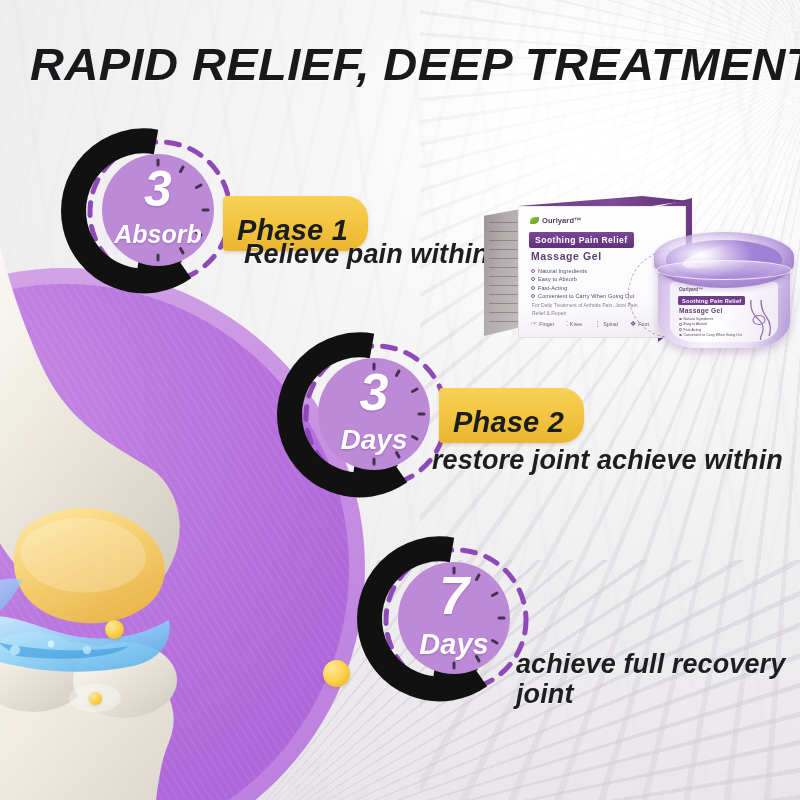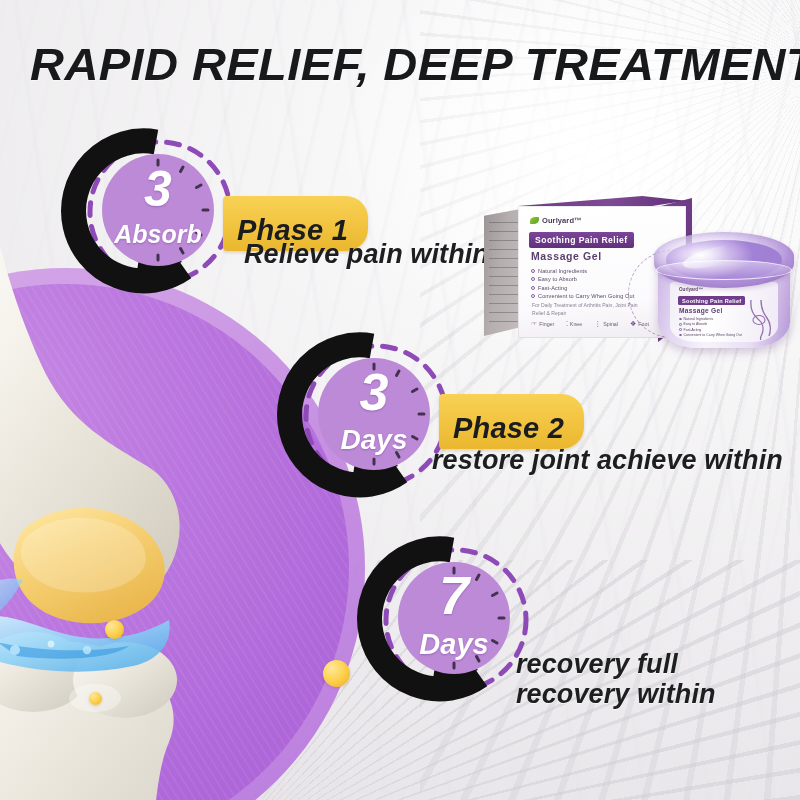--- a/index.html
+++ b/index.html
@@ -425,21 +425,21 @@
           <line x1="128" y1="74" x2="123" y2="74"></line>
           <line x1="121" y1="99" x2="116.5" y2="96.5"></line>
           <line x1="103" y1="117" x2="100.5" y2="112.5"></line>
           <line x1="78" y1="124" x2="78" y2="119"></line>
         </g>
       </svg>
       <div class="clock-num" style="top:26px; font-size:52px;">3</div>
       <div class="clock-unit" style="top:86px; font-size:28px;">Days</div>
     </div>
 
-    <div class="banner" style="left:143px; top:54px;">
+    <div class="banner" style="left:143px; top:48px;">
       <span>Phase 2</span>
     </div>
     <div class="sub" style="left:136px; top:106px;">restore joint achieve within</div>
   </div>
 
   <div class="phase" style="left:376px; top:544px; width:424px; height:200px;">
 
     <div class="clock" style="width:156px;height:156px;">
       <svg width="156" height="156" viewBox="0 0 156 156">
         <circle cx="80" cy="76" r="70" fill="none" stroke="#8E4BB8" stroke-width="5" stroke-dasharray="13 11" stroke-linecap="round"></circle>
@@ -453,21 +453,21 @@
           <line x1="128" y1="74" x2="123" y2="74"></line>
           <line x1="121" y1="99" x2="116.5" y2="96.5"></line>
           <line x1="103" y1="117" x2="100.5" y2="112.5"></line>
           <line x1="78" y1="124" x2="78" y2="119"></line>
         </g>
       </svg>
       <div class="clock-num" style="top:24px; font-size:54px;">7</div>
       <div class="clock-unit" style="top:86px; font-size:29px;">Days</div>
     </div>
 
-    <div class="sub" style="left:140px; top:106px; width:280px;">recovery full recovery within</div>
+    <div class="sub" style="left:140px; top:106px; width:280px;">achieve full recovery joint</div>
   </div>
 
   <div class="product">
 
     <div class="pbox">
       <div class="pbox-side">
         <div class="lines"></div>
       </div>
       <div class="pbox-right"></div>
       <div class="pbox-top"></div>

